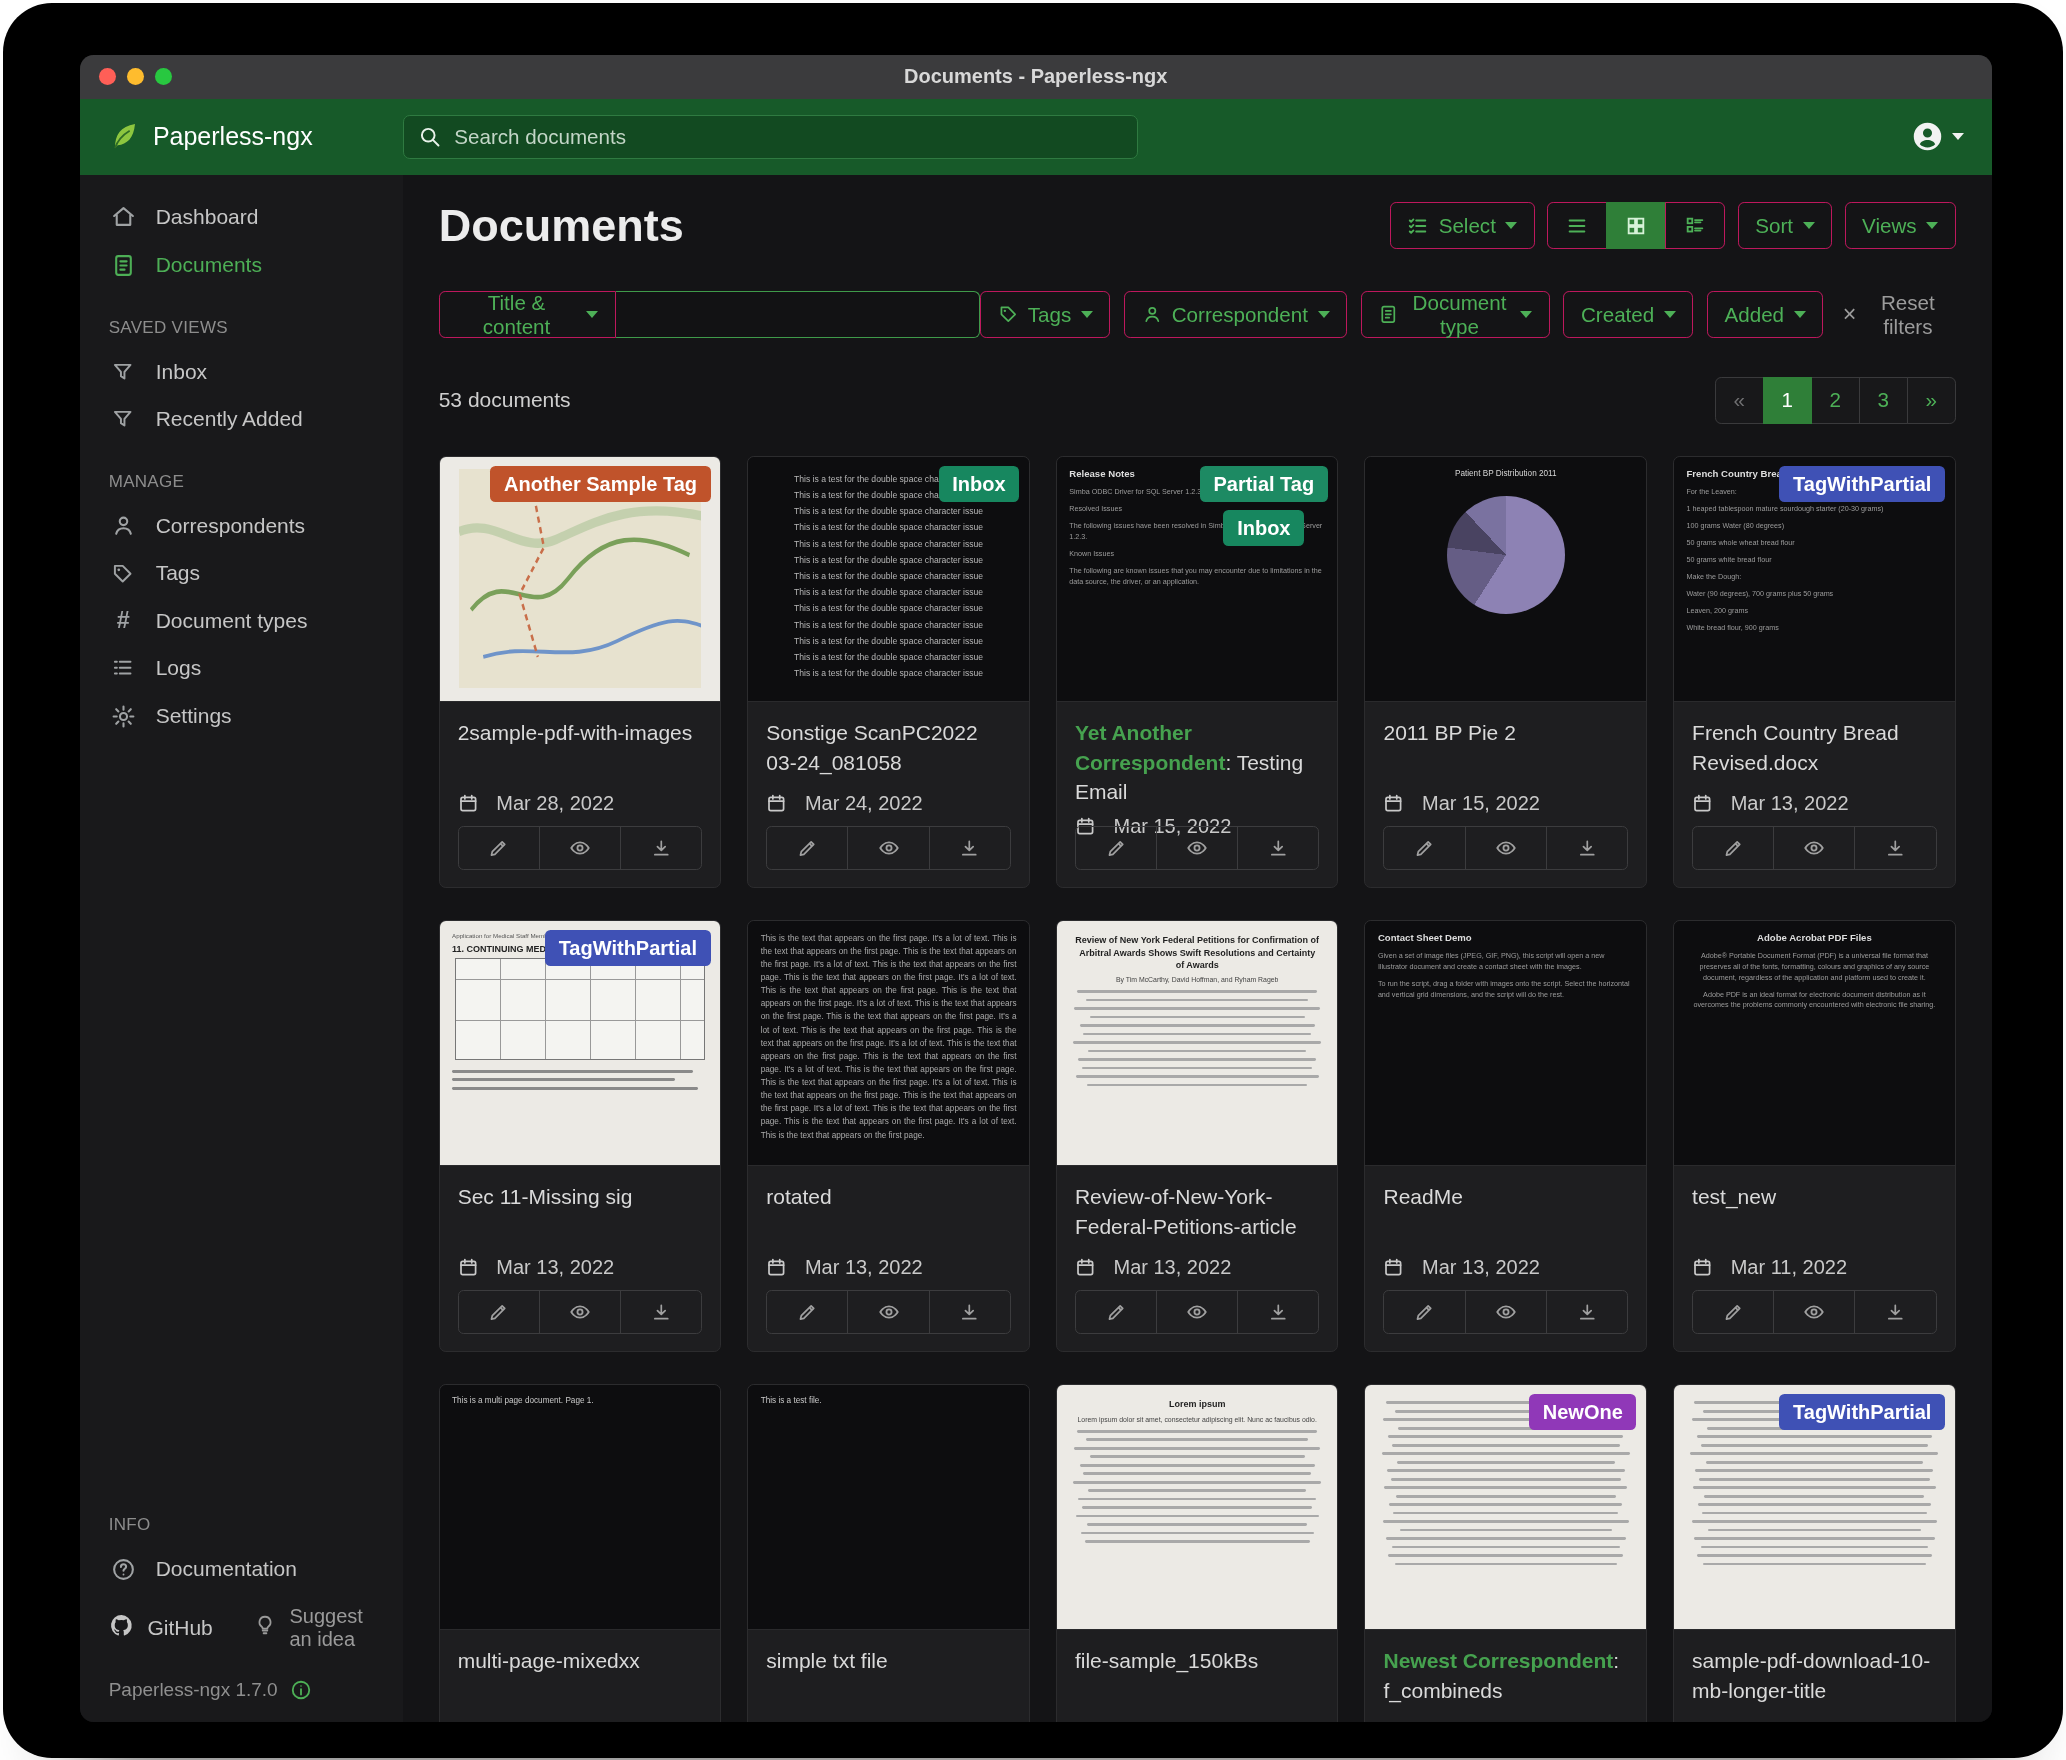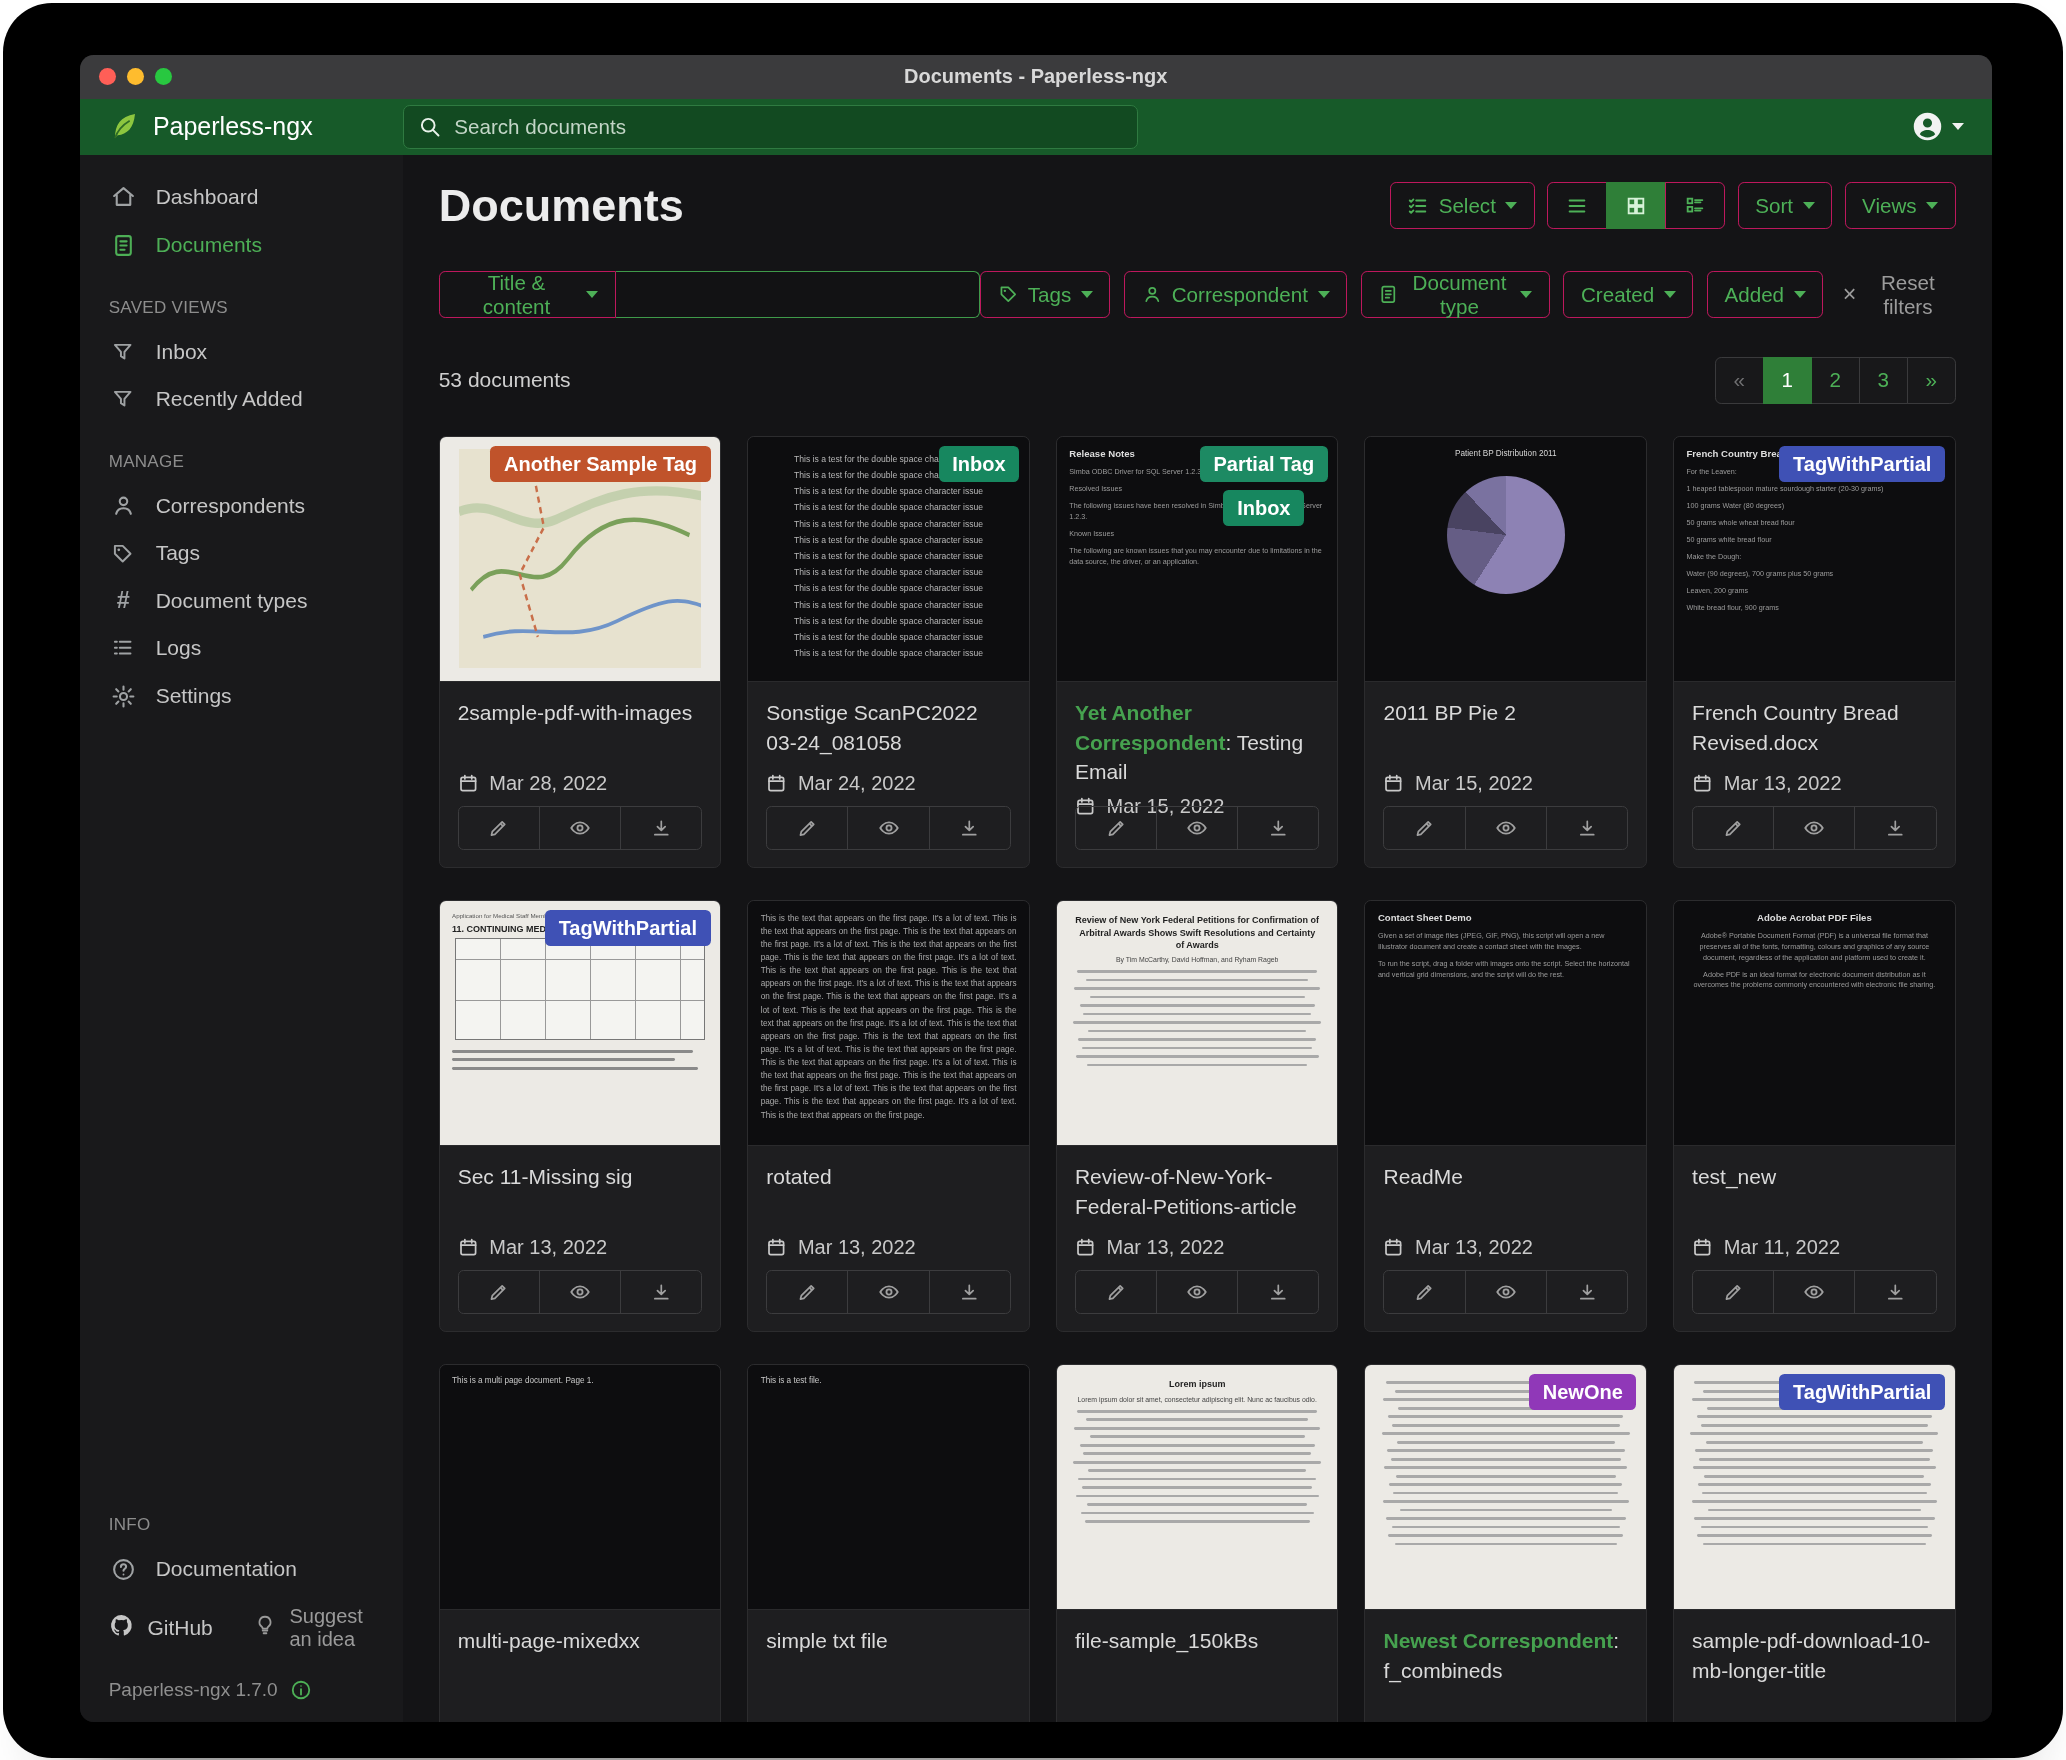--- a/index.html
+++ b/index.html
@@ -16,21 +16,21 @@
     box-shadow:0 27.5px 82px rgba(0,0,0,.9);
     display:flex; flex-direction:column;
   }
   
   .titlebar { height:44px; background:#3b3b3d; flex:none; position:relative; display:flex; align-items:center; justify-content:center; }
   .traffic { position:absolute; left:19px; top:0; bottom:0; display:flex; align-items:center; gap:11px; }
   .tl { width:17px; height:17px; border-radius:50%; }
   .tl.red { background:#ff5f57; } .tl.yellow { background:#febc2e; } .tl.green { background:#28c840; }
   .titlebar-title { color:#d8d8d8; font-size:20px; font-weight:bold; }
   
-  .app-header { height:56px; background:#175a29; flex:none; display:flex; align-items:center; padding:0 27.5px;justify-content:flex-end; }
+  .app-header { height:76px; background:#175a29; flex:none; display:flex; align-items:center; padding:0 27.5px;justify-content:flex-end; }
   .brand { display:flex; align-items:center; gap:13.7px; width:296px; flex:none; }
   .brand-name { color:#ffffff; font-size:25px; }
   .search-box { width:735px; height:44px; background:#124a21; border:0.7px solid #2f7a41; border-radius:6.9px; display:flex; align-items:center; padding:0 13.7px; gap:11px; }
   .search-box input { flex:1; background:transparent; border:none; outline:none; color:#dcead f; color:#dceadf; font-size:20.6px; font-family:inherit; }
   .search-box input::placeholder { color:#c3d6c7; opacity:1; }
   .user-menu { margin-left:auto; display:flex; align-items:center; gap:8.2px; color:#f2f2f2; }
   .caret { width:0; height:0; border-left:6.2px solid transparent; border-right:6.2px solid transparent; border-top:7.6px solid currentColor; display:inline-block; }
   
   .app-body { flex:1; min-height:0; display:flex; }
   .sidebar { width:323px; flex:none; background:#19191b; display:flex; flex-direction:column; padding:18px 0 20.6px; }
@@ -82,21 +82,21 @@
   .thumb { height:245px; flex:none; position:relative; border-bottom:0.7px solid #2a2a2c; overflow:hidden; }
   .thumb-light { background:#eceae5; }
   .thumb-dark { background:#0d0d0f; }
   .thumb-content { position:absolute; inset:0; padding:11px 12.4px; overflow:hidden; }
   .thumb-content.t-center { text-align:center; }
   .card-tags { position:absolute; top:9.6px; right:9.6px; display:flex; flex-direction:column; align-items:center; gap:8.2px; z-index:2; }
   .tag-pill { font-size:20px; font-weight:bold; color:#ffffff; padding:5.5px 13.7px; border-radius:5.5px; line-height:1.25; white-space:nowrap; }
   .card-body { flex:1; min-height:0; padding:16.5px 18px 0; display:flex; flex-direction:column; }
   .card-title { font-size:21px; color:#dadada; line-height:1.4; }
   .correspondent { color:#46a24f; font-weight:bold; }
-  .card-date { margin-top:auto; display:flex; align-items:center; gap:11px; color:#c9c9c9; font-size:20px; padding:8.2px 0 11px; }
+  .card-date { margin-top:auto; display:flex; align-items:center; gap:18px; color:#c9c9c9; font-size:20px; padding:8.2px 0 11px; }
   .card-date.invisible { visibility:hidden; }
   .card-actions { flex:none; display:flex; padding:0 18px 16.5px; }
   .action-btn { flex:1; height:44px; background:transparent; border:1px solid #3c3c3e; color:#a0a0a0;
                 display:flex; align-items:center; justify-content:center; margin-left:-1px; }
   .action-btn:first-child { border-radius:5.5px 0 0 5.5px; margin-left:0; }
   .action-btn:last-child { border-radius:0 5.5px 5.5px 0; }
   
   .map-wrap { padding:12.4px 19px; }
   .map-svg { width:100%; height:100%; }
   .line-text { font-size:8.6px; color:#b7b7b7; text-align:center; margin:6.2px 0; white-space:nowrap; overflow:hidden; }

